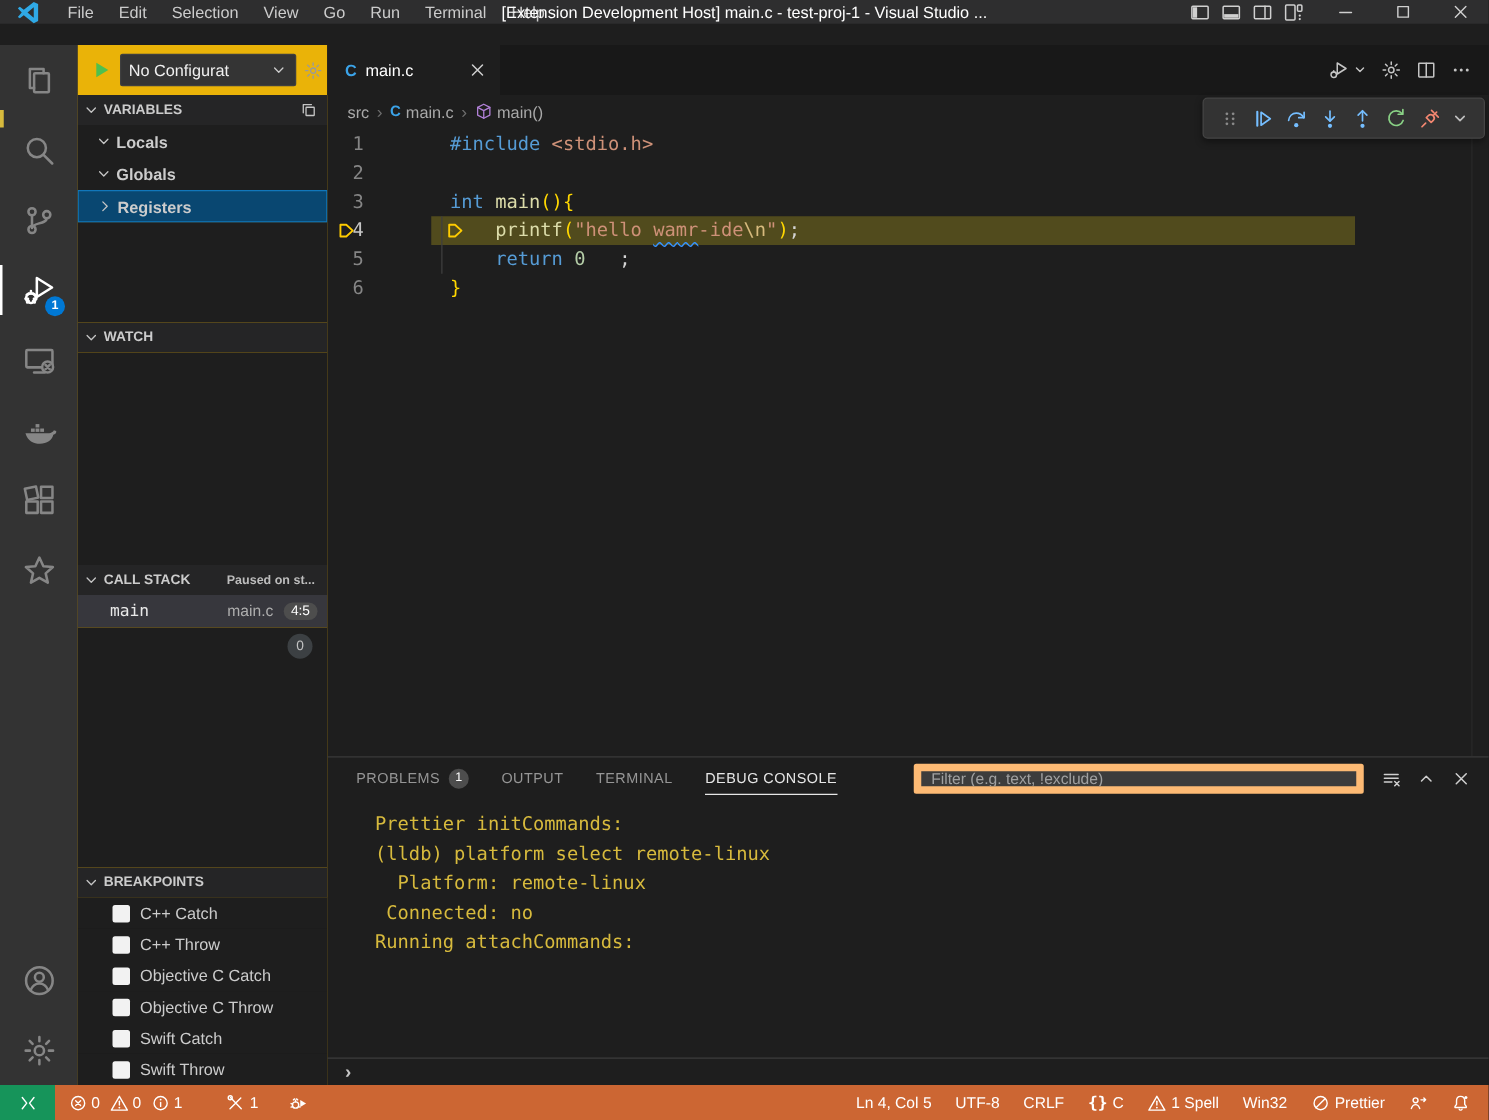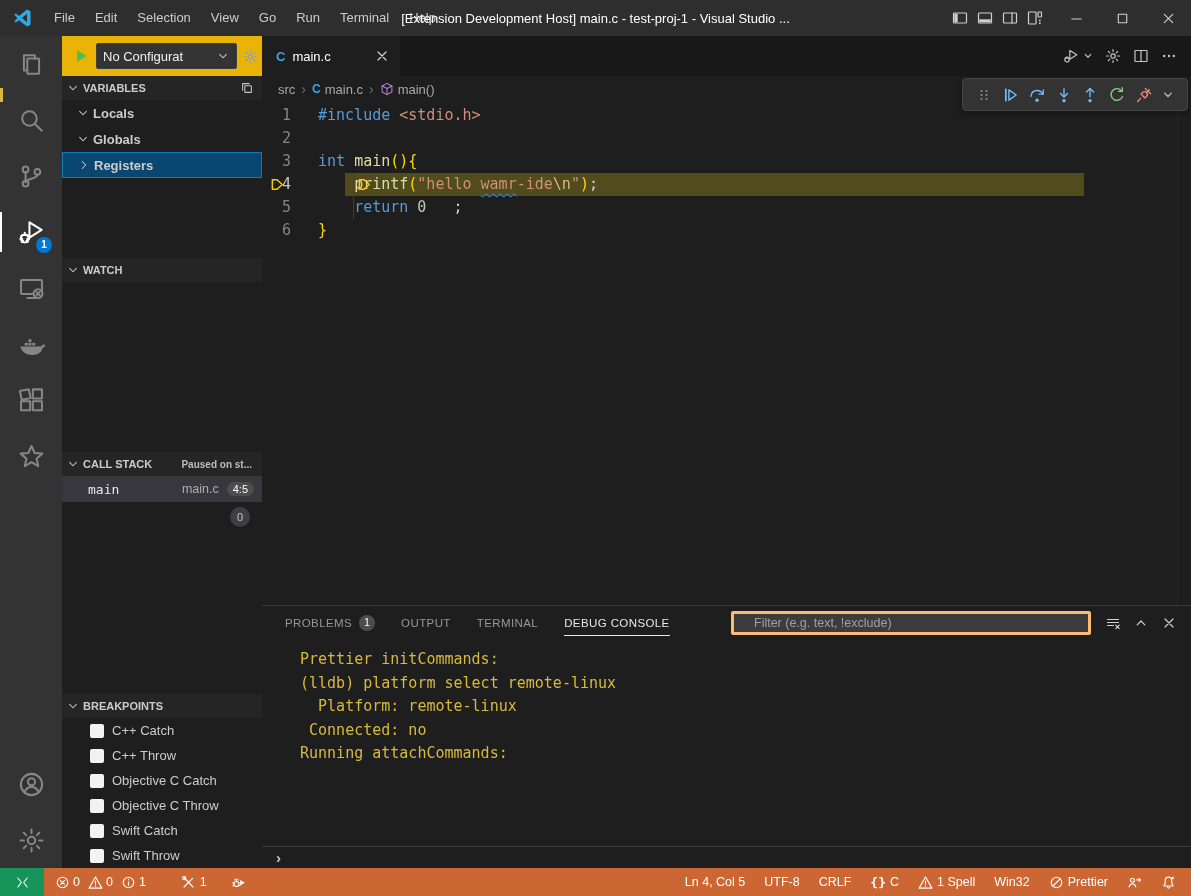--- a/index.html
+++ b/index.html
@@ -10,21 +10,21 @@
     --debug_icon_blue:#75BEFF; --restart_green:#89D185; --disconnect_red:#F48771; --play_green:#4EC04E;
     --badge_blue:#0078D4;
   }
   *{box-sizing:border-box; margin:0; padding:0;}
   html,body{width:1191px;height:896px;}
   body{position:relative;background:#1e1e1e;font-family:"Liberation Sans",sans-serif;color:#cccccc;overflow:hidden;font-size:13px;}
   svg{width:100%;height:100%;display:block;fill:none;stroke:currentColor;stroke-width:1.2;stroke-linecap:round;stroke-linejoin:round;}
   .ic{display:inline-block;flex:none;}
 
   
-  .titlebar{position:absolute;left:0;top:0;right:0;height:36px;background:#2e2e2f;display:flex;align-items:center;z-index:10;}
+  .titlebar{position:absolute;left:0;top:0;right:0;height:19px;background:#2e2e2f;display:flex;align-items:center;z-index:10;}
   .vscode-logo{width:20px;height:20px;margin:0 11px 0 13px;}
   .menus{display:flex;align-items:center;}
   .menu-item{padding:0 10px;line-height:36px;color:#cccccc;cursor:default;}
   .window-title{position:absolute;left:50%;transform:translateX(-50%);color:#ffffff;white-space:nowrap;}
   .layout-controls{margin-left:auto;display:flex;align-items:center;gap:9px;padding-right:10px;}
   .layout-controls .ic{width:16px;height:16px;color:#d0d0d0;}
   .window-controls{display:flex;height:36px;}
   .window-controls .wc{width:46px;height:36px;display:flex;align-items:center;justify-content:center;color:#d0d0d0;}
   .window-controls .ic{width:15px;height:15px;}
 
@@ -75,21 +75,21 @@
   .breadcrumbs{height:26px;display:flex;align-items:center;padding-left:16px;color:#a9a9a9;gap:4px;}
   .crumb{display:flex;align-items:center;gap:4px;}
   .crumb .c-glyph{color:var(--c_icon_blue);font-weight:bold;font-size:12px;}
   .crumb .ic{width:14px;height:14px;color:var(--symbol_purple);}
   .crumb-sep{color:#6e6e6e;font-size:14px;padding:0 2px;}
   .code-area{position:relative;padding-top:2px;font-family:"DejaVu Sans Mono",monospace;font-size:15px;}
   .code-line{position:relative;height:23px;line-height:23px;display:flex;white-space:pre;}
   .code-line .num{width:56px;text-align:right;padding-right:27px;color:#858585;flex:none;}
   .code-line.current .num{color:#c6c6c6;}
   .code-line .hl{position:absolute;left:83px;right:107px;top:0;bottom:0;background:var(--line_highlight);}
-  .code-line .line-text{position:relative;}
+  .code-line .line-text{position:relative;margin-left:42px;}
   .code-line.guide::after{content:'';position:absolute;left:91px;top:0;bottom:0;width:1px;background:#3f3f3f;}
   .gutter-arrow{position:absolute;left:8px;top:4px;width:15px;height:15px;color:var(--exec_arrow);}
   .gutter-arrow svg{stroke-width:1.6;}
   .inline-arrow{position:absolute;left:95px;top:4px;width:15px;height:15px;color:var(--exec_arrow);z-index:2;}
   .inline-arrow svg{stroke-width:1.6;}
   .tk{color:#d4d4d4;}
   .tk.kw{color:var(--keyword_blue);}
   .tk.fn{color:var(--function_yellow);}
   .tk.str{color:var(--string_orange);}
   .tk.esc{color:var(--escape_tan);}
@@ -104,21 +104,21 @@
   .dbg-btn.disconnect{color:var(--disconnect_red);}
   .dbg-btn.chev{color:#bdbdbd;width:12px;height:12px;}
 
   
   .panel{position:absolute;left:262px;top:605px;right:0;bottom:28px;background:#1e1e1e;border-top:1px solid #3a3a3a;display:flex;flex-direction:column;}
   .panel-header{height:34px;display:flex;align-items:center;padding:0 14px 0 23px;flex:none;}
   .panel-tab{position:relative;margin-right:26px;font-size:11.5px;letter-spacing:.4px;color:#969696;display:flex;align-items:center;gap:7px;height:34px;}
   .panel-tab.active{color:#e7e7e7;}
   .panel-tab.active::after{content:'';position:absolute;left:0;right:0;bottom:4px;height:1px;background:#e7e7e7;}
   .ptab-badge{min-width:16px;height:16px;border-radius:8px;background:var(--badge_bg);color:#fff;font-size:10px;line-height:16px;text-align:center;}
-  .panel-filter{margin-left:auto;width:360px;height:24px;background:#3c3c3c;border:3px solid #fdba74;border-radius:2px;color:#cfcfcf;font-size:12.5px;padding:0 20px;font-family:"Liberation Sans",sans-serif;}
+  .panel-filter{margin-left:auto;width:360px;height:24px;background:#3c3c3c;border:6px solid #fdba74;border-radius:2px;color:#cfcfcf;font-size:12.5px;padding:0 8px;font-family:"Liberation Sans",sans-serif;}
   .panel-filter::placeholder{color:#a0a0a0;}
   .panel-actions{display:flex;align-items:center;gap:12px;margin-left:14px;color:#cfcfcf;}
   .panel-actions .ic{width:16px;height:16px;}
   .console{flex:1;padding:8px 0 0 38px;font-family:"DejaVu Sans Mono",monospace;font-size:15px;line-height:23.5px;color:var(--console_text);overflow:hidden;}
   .console-line{white-space:pre;}
   .console-input{height:22px;border-top:1px solid #3c3c3c;display:flex;align-items:center;padding-left:14px;flex:none;}
   .prompt-chevron{color:#c5c5c5;font-size:15px;font-weight:bold;}
 
   
   .statusbar{position:absolute;left:0;right:0;bottom:0;height:28px;background:var(--status_debug_bg);display:flex;align-items:center;color:#ffffff;font-size:12.5px;z-index:10;}

